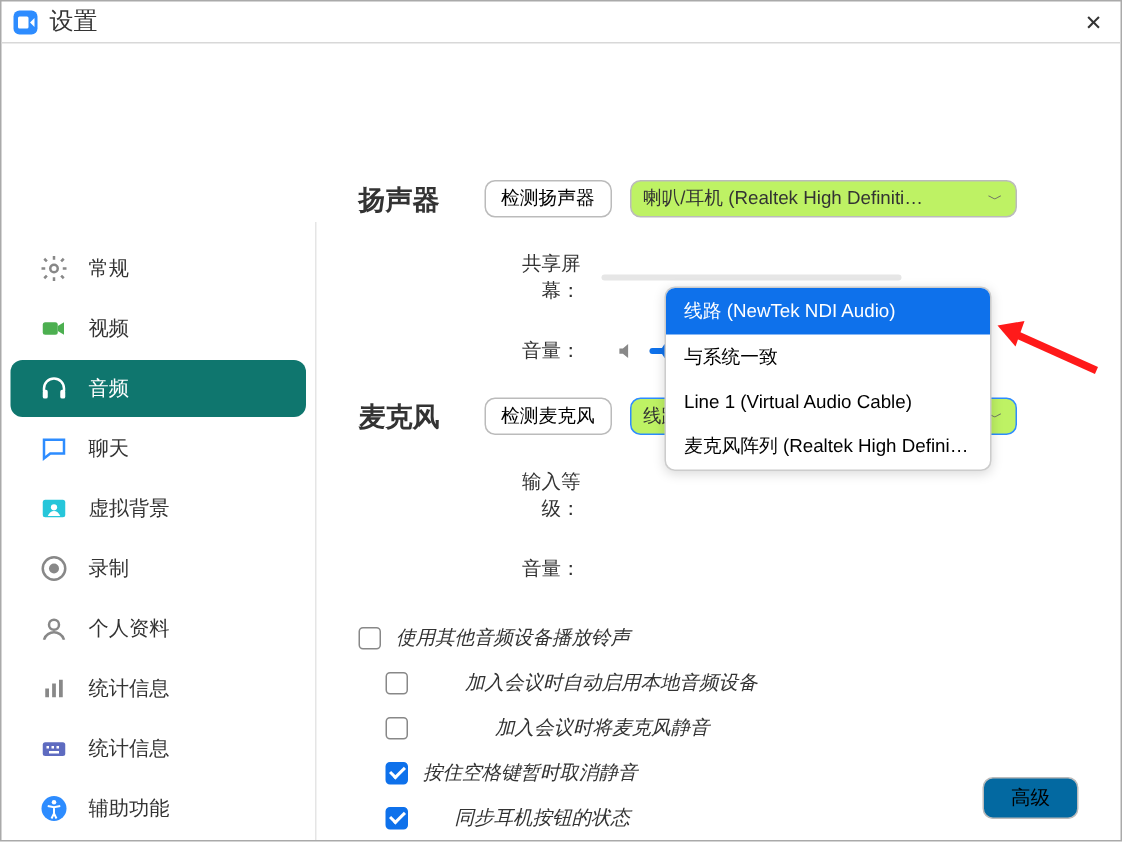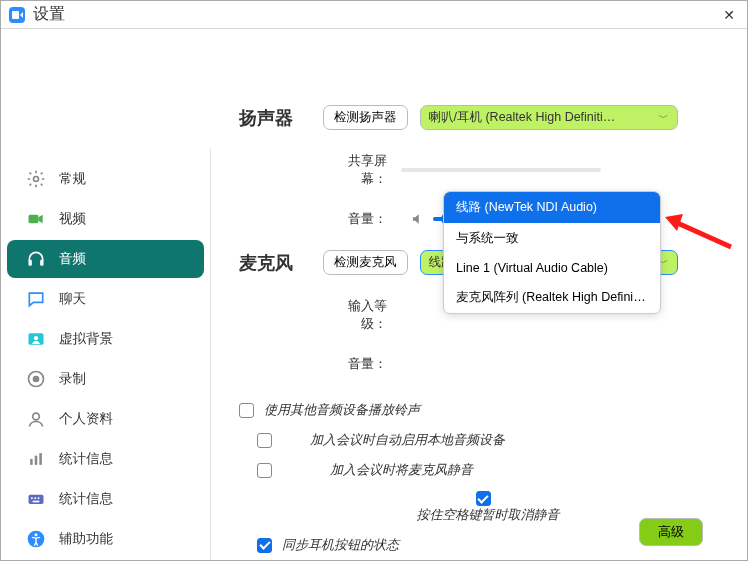--- a/index.html
+++ b/index.html
@@ -35,21 +35,21 @@
 .vol-ico svg { width:14px; height:14px; fill:#0e71eb; }
 .vol-ico.mute svg { fill:#888; }
 .dropdown { position:absolute; left:442px; top:190px; width:218px; background:#fff; border:1px solid #ccc; border-radius:7px; box-shadow:0 2px 8px rgba(0,0,0,0.15); overflow:hidden; z-index:10; }
 .dd-item { padding:7px 12px; font-size:12.5px; cursor:pointer; white-space:nowrap; overflow:hidden; text-overflow:ellipsis; }
 .dd-item.sel { background:#0e71eb; color:#fff; }
 .checks { margin-top:12px; }
 .check-row { display:flex; align-items:center; padding:6px 0; font-size:13px;font-style:italic; }
 .chk { width:15px; height:15px; border:1px solid #888; border-radius:3px; margin-right:10px; display:flex; align-items:center; justify-content:center; cursor:pointer; }
 .chk.on { background:#0e71eb; border-color:#0e71eb; }
 .chk.on::after { content:""; width:4px; height:8px; border:solid #fff; border-width:0 2px 2px 0; transform:rotate(45deg); margin-top:-2px; }
-.adv-btn { position:absolute; right:44px; bottom:14px; border:1px solid #bbb; border-radius:7px; padding:4px 18px; font-size:13px; background:#84cc16; cursor:pointer; }
+.adv-btn { position:absolute; right:28px; bottom:14px; border:1px solid #bbb; border-radius:7px; padding:4px 18px; font-size:13px; background:#0369a1; cursor:pointer; }
 .arrow { position:absolute; left:662px; top:210px; z-index:20; }
 .arrow svg { width:70px; height:40px; }
 .chev { font-size:10px; color:#666; }
 </style>
 </head>
 <body>
 
 <div class="window">
   <div class="titlebar">
     <div class="ico"></div>
@@ -211,25 +211,25 @@
           <span>使用其他音频设备播放铃声</span>
         </div>
         <div class="check-row" style="padding-left:18px;gap:28px;">
           <span class="chk"></span>
           <span>加入会议时自动启用本地音频设备</span>
         </div>
         <div class="check-row" style="padding-left:18px;gap:48px;">
           <span class="chk"></span>
           <span>加入会议时将麦克风静音</span>
         </div>
-        <div class="check-row" style="padding-left:18px;flex-direction:column;">
+        <div class="check-row" style="padding-left:18px;">
           <span class="chk on"></span>
           <span>按住空格键暂时取消静音</span>
         </div>
-        <div class="check-row" style="padding-left:18px;">
+        <div class="check-row" style="padding-left:18px;gap:21px;">
           <span class="chk on"></span>
           <span>同步耳机按钮的状态</span>
         </div>
       </div>
 
       <button class="adv-btn">高级</button>
     </div>
   </div>
 
   <div class="dropdown">

